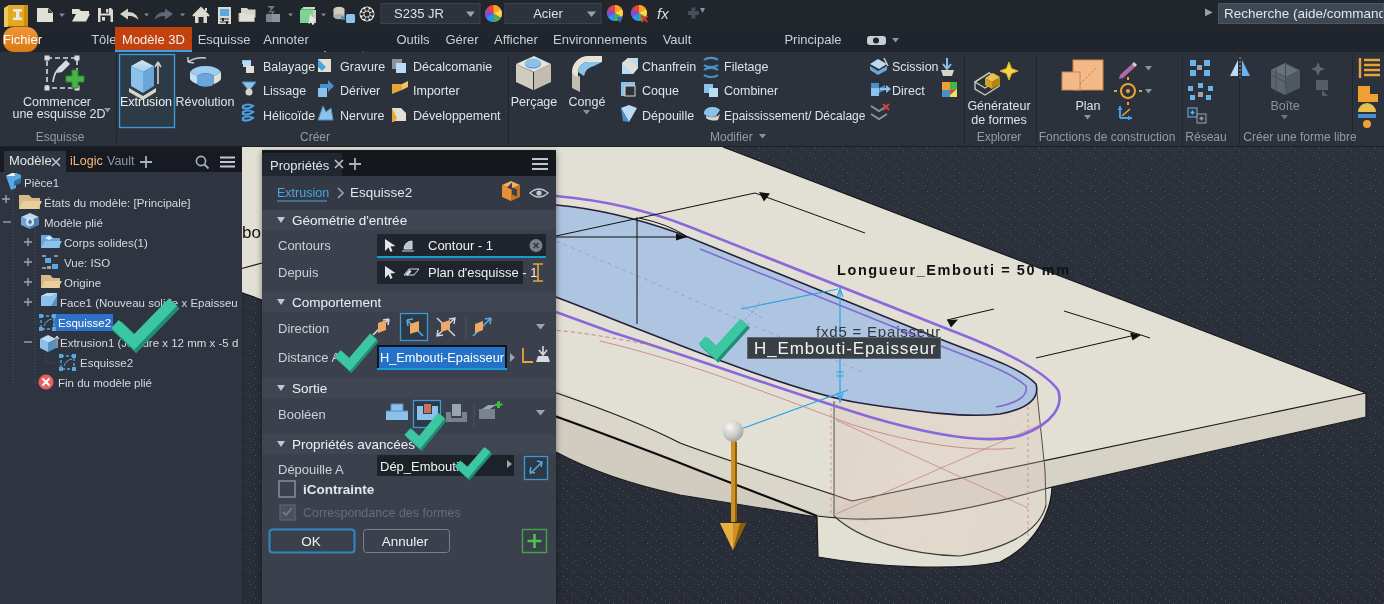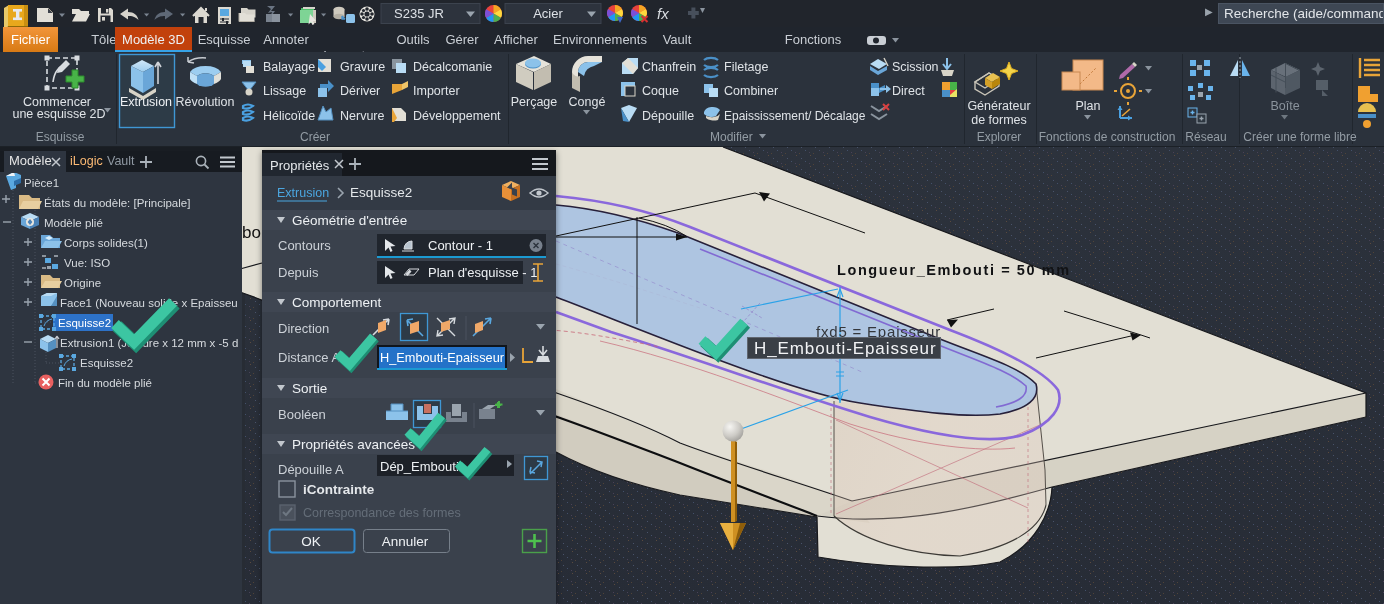--- a/index.html
+++ b/index.html
@@ -267,33 +267,33 @@
           <path d="M2.5 3 l6 6 M8.5 3 l-6 6" stroke="#d83030" stroke-width="2"></path>
         </g>
       <text x="657" y="19" font-size="15" font-style="italic" fill="#d8dce0" font-family="Liberation Serif,serif">fx</text>
       <path d="M688 11 h3.4 v-3.4 h4 v3.4 h3.4 v4 h-3.4 v3.4 h-4 v-3.4 h-3.4 z" fill="#474f5b"></path>
     </svg>
     <div class="abs" style="left:700px;top:4px;width:16px;height:16px;color:#8b949e;font-size:10px;">▾</div>
     <div class="abs" style="left:1205px;top:6px;color:#9aa3ac;font-size:10px;">▶</div>
     <div class="abs" style="left:1218px;top:3px;width:166px;height:21px;background:#3e4754;border:1px solid #4a5462;color:#e2e5e9;font-size:13.5px;line-height:20px;padding-left:5px;white-space:nowrap;overflow:hidden;">Recherche (aide/commandes).</div>
   </div>
   <div id="tabbar" class="abs">
-    <div class="tab" style="left:3px;width:55px;background:linear-gradient(#f2953a,#d87a14);color:#fff;">Fichier</div>
+    <div class="tab" style="left:3px;width:35px;background:linear-gradient(#f2953a,#d87a14);color:#fff;border-radius:11px;">Fichier</div>
     <div class="tab" style="left:50px;width:48px;margin-left:37px;">Tôlerie</div>
     <div class="tab" style="left:115px;width:77px;background:#c2410c;color:#eef1f4;border-bottom:2px solid #36a3e8;">Modèle 3D</div>
     <div class="tab" style="left:196px;width:56px;">Esquisse</div>
     <div class="tab" style="left:259px;width:54px;">Annoter</div>
     <div class="tab" style="left:320px;width:60px;margin-top:16px;">Inspecter</div>
     <div class="tab" style="left:392px;width:42px;">Outils</div>
     <div class="tab" style="left:444px;width:36px;">Gérer</div>
     <div class="tab" style="left:493px;width:46px;">Afficher</div>
     <div class="tab" style="left:553px;width:94px;">Environnements</div>
     <div class="tab" style="left:660px;width:34px;">Vault</div>
     <div class="tab" style="left:703px;width:72px;white-space:nowrap;font-size:12.5px;margin-top:32px;">Fusion 360</div>
-    <div class="tab" style="left:782px;width:62px;">Fonctions</div>
+    <div class="tab" style="left:782px;width:62px;">Principale</div>
     <svg class="abs" style="left:862px;top:0;" width="50" height="25">
         <rect x="5" y="9" width="19" height="9" rx="3" fill="#c9ced4"></rect>
         <circle cx="14" cy="13.5" r="3" fill="#20252d"></circle>
         <path d="M30 11 l3.5 4.5 l3.5 -4.5 z" fill="#8b949e"></path>
       </svg>
   </div>
   <div id="ribbon" class="abs">
   <svg width="1384" height="95" viewBox="0 52 1384 95">
     <defs>
       <linearGradient id="cubeTop" x1="0" y1="0" x2="0" y2="1">

